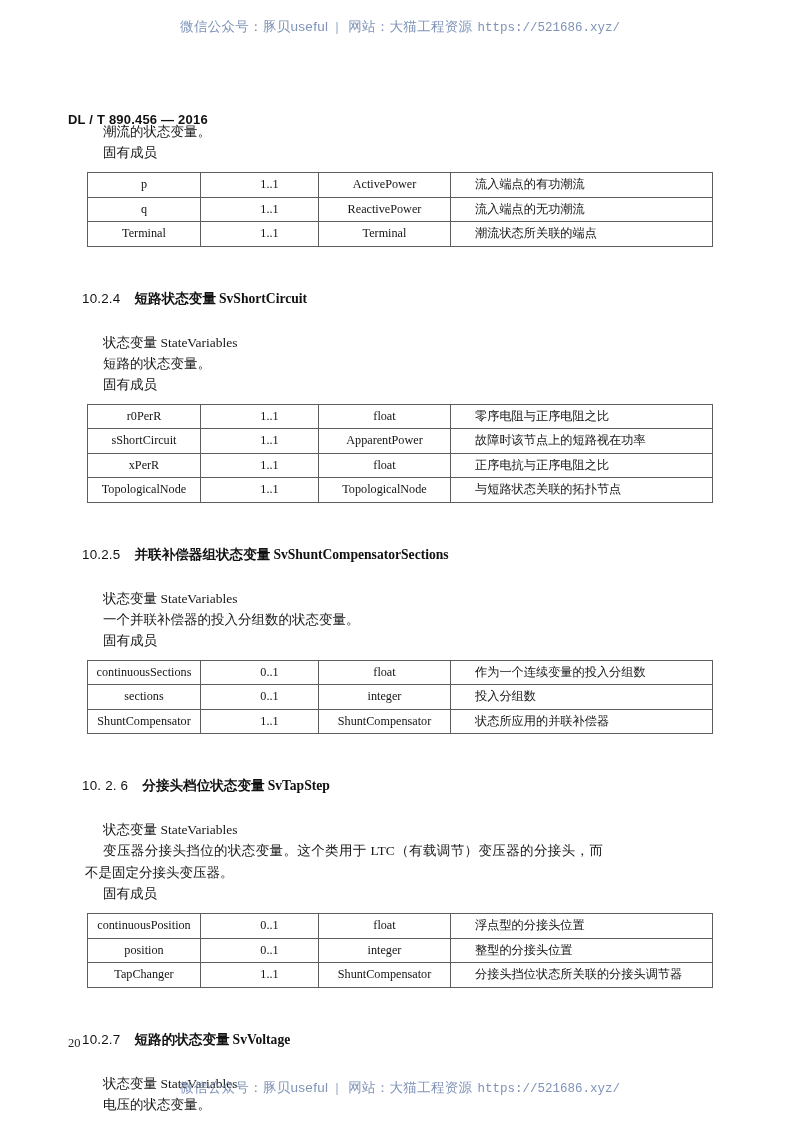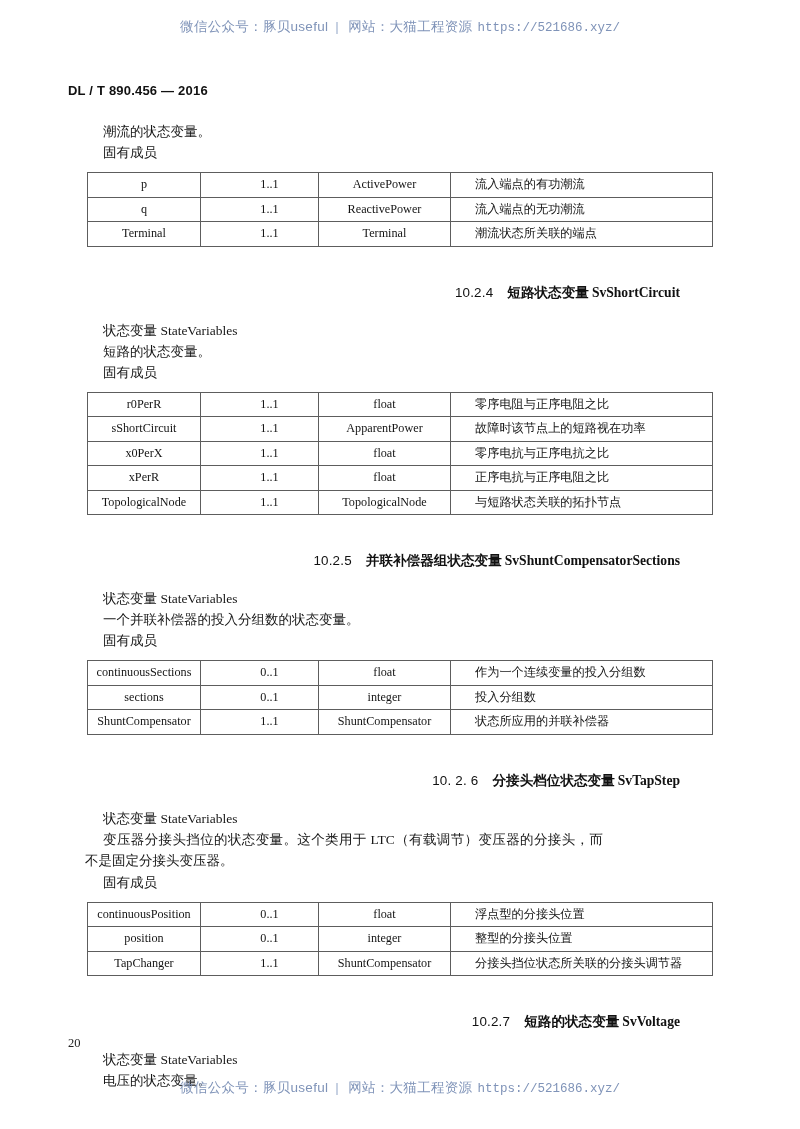--- a/index.html
+++ b/index.html
@@ -39,21 +39,21 @@
 
   
   .page {
     position: absolute;
     left: 0; top: 0;
     width: 800px; height: 1129px;
   }
 
   .std-header {
     position: absolute;
-    left: 68px; top: 83px;
+    left: 68px; top: 112px;
     font-family: "Liberation Sans", "DejaVu Sans", sans-serif;
     font-size: 13px;
     font-weight: bold;
     letter-spacing: 0.2px;
     color: #111;
   }
 
   .content {
     position: absolute;
     left: 0; top: 121px;
@@ -63,28 +63,27 @@
   
   .para {
     margin: 0;
     font-size: 13.5px;
     line-height: 21px;
     color: #171717;
   }
   .indent1 { padding-left: 103px; }
 
   .sec-title {
-    margin: 8px;
+    margin: 14px;
     padding-left: 68px;
     font-size: 13.6px;
     font-weight: bold;
     line-height: 20px;
     color: #111;
     font-family: "Liberation Serif", "DejaVu Serif", serif;
-    text-align: right;
   }
   .sec-title .num {
     font-family: "Liberation Sans", "DejaVu Sans", sans-serif;
     font-weight: normal;
     font-size: 13.4px;
     margin-right: 14px;
     letter-spacing: 0.2px;
   }
   .sec-title .cn { font-weight: bold; }
   .sec-title .en { font-weight: bold; margin-left: 3px; }
@@ -189,26 +188,20 @@
           <td class="c-type">float</td>
           <td class="c-desc">零序电阻与正序电阻之比</td>
         </tr>
         <tr>
           <td class="c-name">sShortCircuit</td>
           <td class="c-card">1..1</td>
           <td class="c-type">ApparentPower</td>
           <td class="c-desc">故障时该节点上的短路视在功率</td>
         </tr>
         <tr>
-          <td class="c-name">x0PerX</td>
-          <td class="c-card">1..1</td>
-          <td class="c-type">float</td>
-          <td class="c-desc">零序电抗与正序电抗之比</td>
-        </tr>
-        <tr>
           <td class="c-name">xPerR</td>
           <td class="c-card">1..1</td>
           <td class="c-type">float</td>
           <td class="c-desc">正序电抗与正序电阻之比</td>
         </tr>
         <tr>
           <td class="c-name">TopologicalNode</td>
           <td class="c-card">1..1</td>
           <td class="c-type">TopologicalNode</td>
           <td class="c-desc">与短路状态关联的拓扑节点</td>

